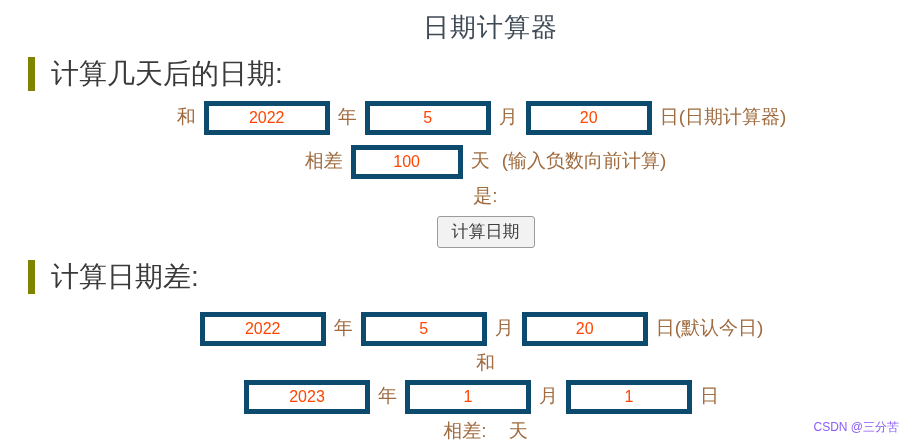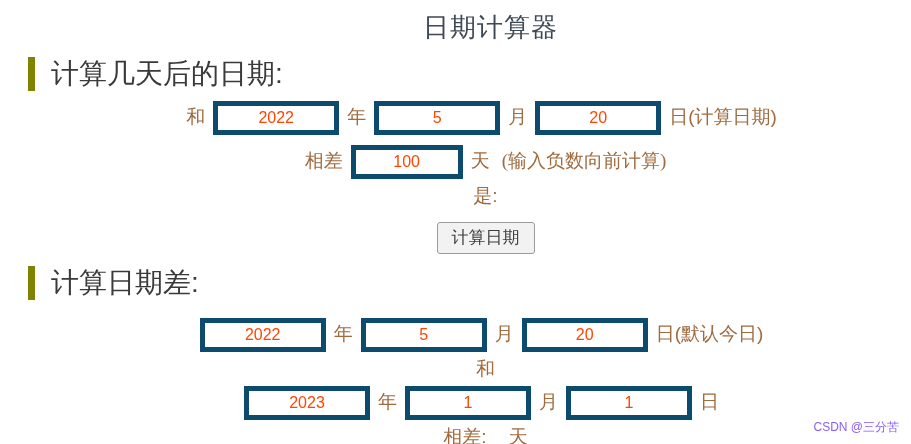--- a/index.html
+++ b/index.html
@@ -35,24 +35,24 @@
     height: 34px;
   }
   .rows {
     padding-left: 60px;
     text-align: center;
     color: #9f6b3f;
     font-size: 19px;
   }
   .row { margin-top: 10px; line-height: 28px; }
   .row.tight { margin-top: 3px; }
-  .row.btn-row { margin-top: 12px; }
+  .row.btn-row { margin-top: 6px; }
   .unit { margin: 0 8px; color: #9f6b3f; }
   .prefix { margin-right: 8px; }
-  .hint { margin-left: 4px; font-family: Liberation Serif, serif; }
+  .hint { margin-left: 4px; }
   .date-input {
     width: 112px;
     height: 20px;
     padding: 2px 2px;
     border: 5px solid #0c4a6e;
     background: #ffffff;
     text-align: center;
     font-size: 16px;
     color: #ff4500;
     font-family: "Liberation Sans", sans-serif;
@@ -87,21 +87,21 @@
 
 <div class="page">
 
   <div class="page-title">日期计算器</div>
 
   <div>
     <div class="section-heading">计算几天后的日期:</div>
 
     <div class="rows">
       <div class="row">
-        <span class="prefix">和</span><input type="text" class="date-input" value="2022" style=""><span class="unit">年</span><input type="text" class="date-input" value="5" style=""><span class="unit">月</span><input type="text" class="date-input" value="20" style=""><span class="unit">日(计算日期)</span>
+        <span class="prefix">和</span><input type="text" class="date-input" value="2022" style=""><span class="unit">年</span><input type="text" class="date-input" value="5" style=""><span class="unit">月</span><input type="text" class="date-input" value="20" style=""><span class="unit">日(日期计算器)</span>
       </div>
 
       <div class="row">
         <span class="prefix">相差</span><input type="text" class="date-input narrow" value="100" style=""><span class="unit">天</span><span class="hint">(输入负数向前计算)</span>
       </div>
 
       <div class="row tight">
         <span>是:</span>
       </div>
 

